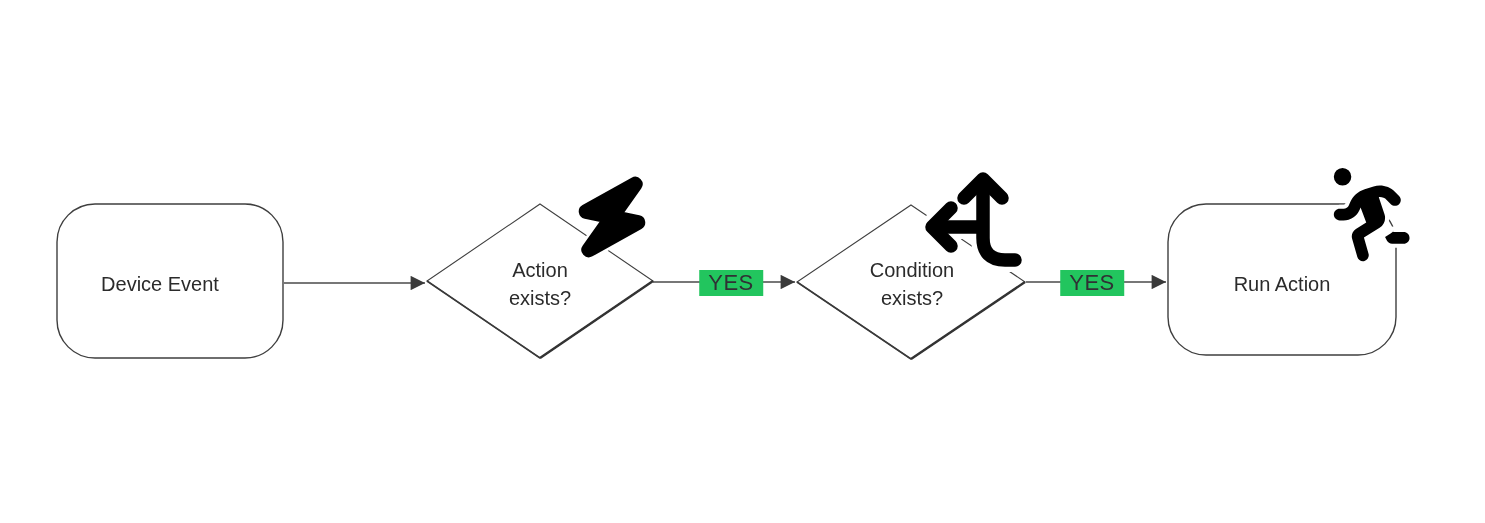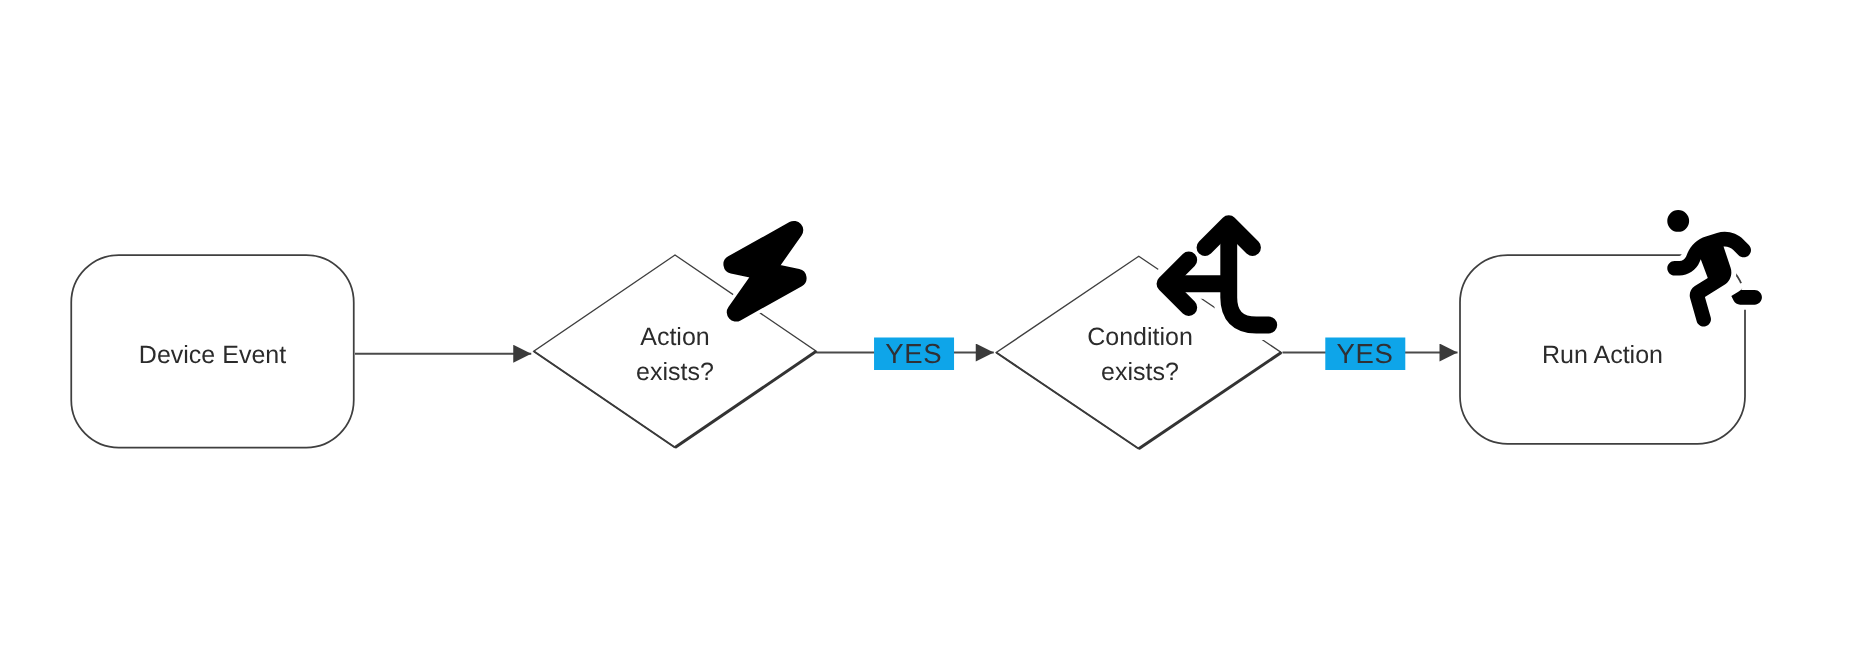--- a/index.html
+++ b/index.html
@@ -27,21 +27,21 @@
     text-align: center;
     color: #2b2b2b;
     font-size: 20px;
     line-height: 28px;
     white-space: normal;
     pointer-events: none;
   }
   .edge-label {
     position: absolute;
     transform: translate(-50%, -50%);
-    background: #0ea5e9;
+    background: #22c55e;
     padding: 0 9px;
     color: #303034;
     font-size: 22px;
     line-height: 26px;
     letter-spacing: 0.5px;
     pointer-events: none;
   }
 </style>
 </head>
 <body>
@@ -96,21 +96,21 @@
         <path d="M28 38 L9 57 L28 76"></path>
       </g>
     </g>
 
     <g transform="translate(1328,168) scale(0.182) translate(448,0) scale(-1,1)">
       <path d="M320 48a48 48 0 1 1 96 0 48 48 0 1 1 -96 0zM125.7 175.5c9.9-9.9 23.4-15.5 37.5-15.5c1.9 0 3.8 .1 5.6 .3L137.6 254c-9.3 28 1.7 58.8 26.8 74.5l86.2 53.9-25.4 88.8c-4.9 17 5 34.7 22 39.6s34.7-5 39.6-22l28.7-100.4c5.9-20.6-2.6-42.6-20.7-53.9L238 299l30.9-82.4 5.1 12.3C289 264.7 323.9 288 362.7 288H384c17.7 0 32-14.3 32-32s-14.3-32-32-32H362.7c-12.9 0-24.6-7.8-29.5-19.7l-6.3-15c-14.6-35.1-44.1-61.9-80.5-73.1l-48.7-15c-11.1-3.4-22.7-5.2-34.4-5.2c-31 0-60.8 12.3-82.7 34.3L57.4 153.4c-12.5 12.5-12.5 32.8 0 45.3s32.8 12.5 45.3 0l23-23zM91.2 352H32c-17.7 0-32 14.3-32 32s14.3 32 32 32h64c12.1 0 23.2-6.8 28.6-17.7l9.9-19.8-32.4-20.3c-6.4-4-11.8-9.2-16.2-15.2L91.2 352z" fill="#ffffff" stroke="#ffffff" stroke-width="44" stroke-linejoin="round"></path>
       <path d="M320 48a48 48 0 1 1 96 0 48 48 0 1 1 -96 0zM125.7 175.5c9.9-9.9 23.4-15.5 37.5-15.5c1.9 0 3.8 .1 5.6 .3L137.6 254c-9.3 28 1.7 58.8 26.8 74.5l86.2 53.9-25.4 88.8c-4.9 17 5 34.7 22 39.6s34.7-5 39.6-22l28.7-100.4c5.9-20.6-2.6-42.6-20.7-53.9L238 299l30.9-82.4 5.1 12.3C289 264.7 323.9 288 362.7 288H384c17.7 0 32-14.3 32-32s-14.3-32-32-32H362.7c-12.9 0-24.6-7.8-29.5-19.7l-6.3-15c-14.6-35.1-44.1-61.9-80.5-73.1l-48.7-15c-11.1-3.4-22.7-5.2-34.4-5.2c-31 0-60.8 12.3-82.7 34.3L57.4 153.4c-12.5 12.5-12.5 32.8 0 45.3s32.8 12.5 45.3 0l23-23zM91.2 352H32c-17.7 0-32 14.3-32 32s14.3 32 32 32h64c12.1 0 23.2-6.8 28.6-17.7l9.9-19.8-32.4-20.3c-6.4-4-11.8-9.2-16.2-15.2L91.2 352z" fill="#000000"></path>
     </g>
   </svg>
 
-  <div class="node-label" style="left:170px; top:284px; width:200px;">Device Event</div>
+  <div class="node-label" style="left:160px; top:284px; width:200px;">Device Event</div>
 
   <div class="node-label" style="left:540px; top:284px; width:110px;">Action exists?</div>
 
   <div class="node-label" style="left:912px; top:284px; width:130px;">Condition exists?</div>
 
   <div class="node-label" style="left:1282px; top:284px; width:200px;">Run Action</div>
 
   <div class="edge-label" style="left:731px; top:283px;">YES</div>
 
   <div class="edge-label" style="left:1092px; top:283px;">YES</div>

